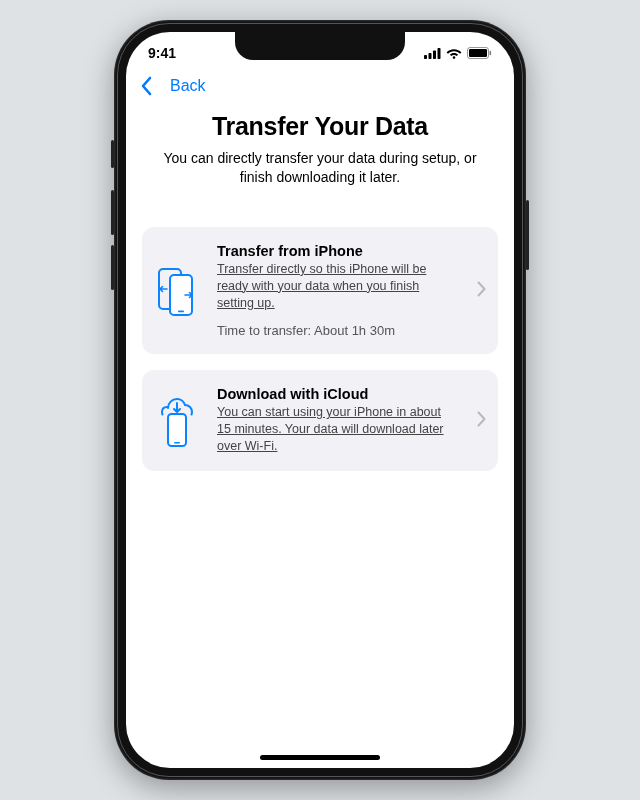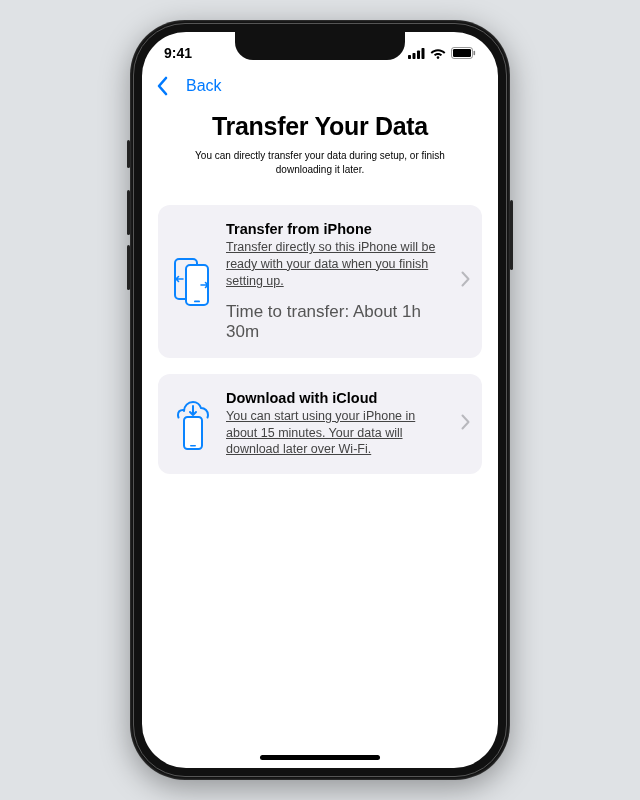--- a/index.html
+++ b/index.html
@@ -10,21 +10,21 @@
     }
     body {
       background: #dfe2e5;
       width: 640px;
       height: 800px;
       display: flex;
       align-items: center;
       justify-content: center;
     }
     .phone-frame {
-      width: 380px;
+      width: 412px;
       height: 760px;
       background: #111;
       border-radius: 55px;
       padding: 12px;
       position: relative;
       box-shadow: 0 8px 30px rgba(0,0,0,.35), inset 0 0 3px rgba(255,255,255,.3);
     }
     .phone-frame::before {
       content: "";
       position: absolute;
@@ -105,34 +105,34 @@
       overflow: hidden;
     }
     .heading {
       font-size: 25px;
       font-weight: 700;
       text-align: center;
       margin-bottom: 8px;
       letter-spacing: -.3px;
     }
     .subheading {
-      font-size: 10px;
+      font-size: 14px;
       text-align: center;
       color: #000;
       line-height: 1.35;
       padding: 0 10px;
-      margin-bottom: 29px;
+      margin-bottom: 40px;
     }
     .card {
       background: #f2f1f6;
       border-radius: 12px;
       padding: 16px 12px 16px 14px;
       display: flex;
       align-items: center;
-      gap: 12px;
+      gap: 19px;
       margin-bottom: 16px;
     }
     .card-icon {
       width: 42px;
       flex-shrink: 0;
       display: flex;
       align-items: center;
       justify-content: center;
     }
     .card-body {
@@ -144,21 +144,21 @@
       font-weight: 700;
       margin-bottom: 2px;
     }
     .card-desc {
       font-size: 12.5px;
       color: #444;
       line-height: 1.35;
       text-decoration: underline;
     }
     .card-meta {
-      font-size: 17px;
+      font-size: 13px;
       color: #555;
       margin-top: 12px;
     }
     .chevron {
       flex-shrink: 0;
       color: #b8b8bd;
     }
     .spacer { flex: 1; }
     .footer-link {
       text-align: center;

